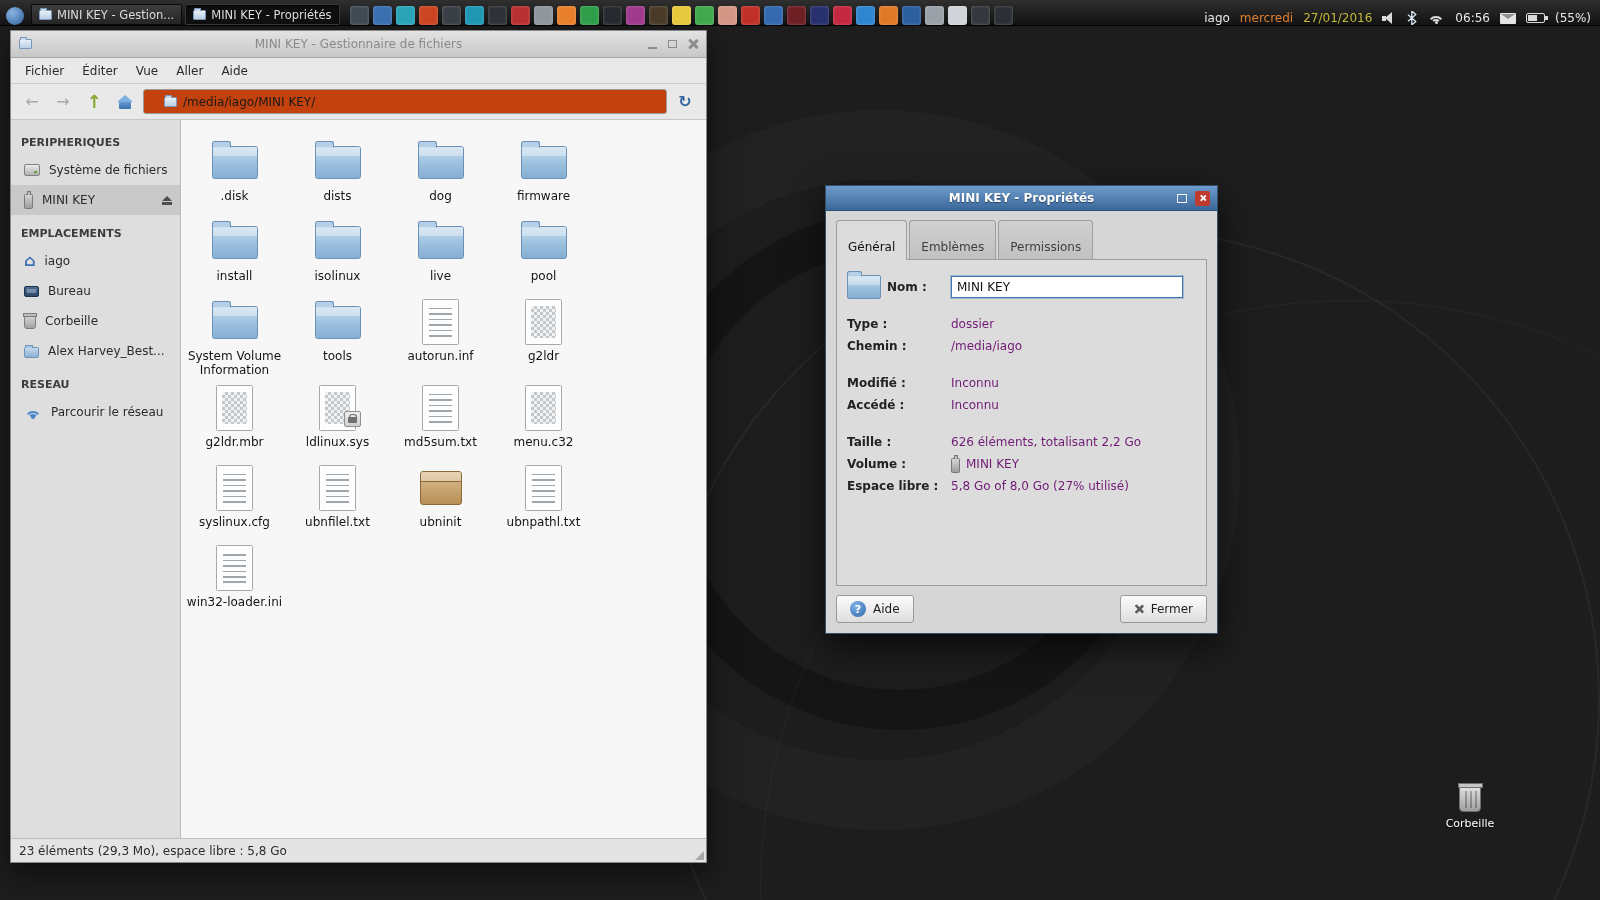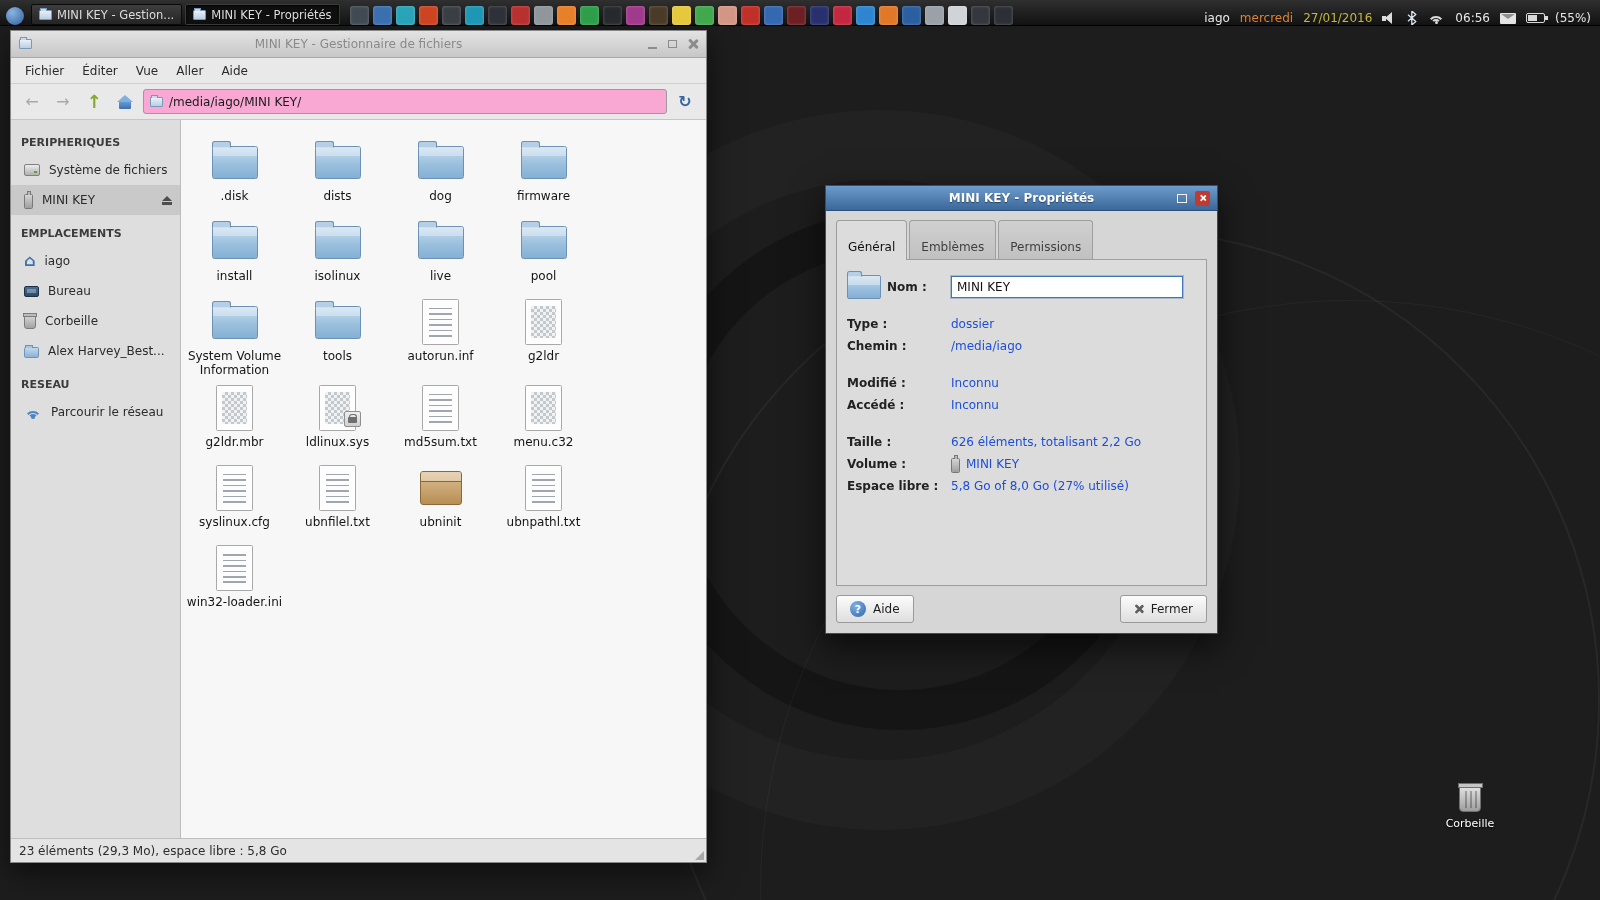--- a/index.html
+++ b/index.html
@@ -59,21 +59,21 @@
   .ic-back::before{content:"←"}
   .ic-fwd::before{content:"→"}
   .disabled{color:#a9a9a9}
   .ic-up{color:#86a832;font-weight:bold}
   .ic-up::before{content:"↑";font-size:18px}
   .ic-refresh{color:#3465a4;font-weight:bold}
   .ic-refresh::before{content:"↻";font-size:16px}
   .ic-house{position:relative;width:16px;height:14px;display:inline-block}
   .ic-house::before{content:"";position:absolute;left:2px;bottom:0;width:12px;height:8px;background:linear-gradient(#6a9fd8,#3c70ae);border-radius:1px}
   .ic-house::after{content:"";position:absolute;left:0;top:0;border-left:8px solid transparent;border-right:8px solid transparent;border-bottom:7px solid #7fb0e0}
-  .pathbar{flex:1;height:25px;background:#f9a8d4;border:1px solid #9b9b9b;border-radius:3px;display:flex;align-items:center;gap:6px;padding:0 6px}
+  .pathbar{flex:1;height:25px;background:#c2410c;border:1px solid #9b9b9b;border-radius:3px;display:flex;align-items:center;gap:6px;padding:0 20px}
   .path-input{flex:1;border:none;outline:none;font-size:12px;color:#1a1a1a;font-family:inherit;background:transparent}
   .fm-body{flex:1;display:flex;min-height:0}
   .fm-sidebar{width:170px;background:#dedede;border-right:1px solid #bcbcbc;padding-top:4px;overflow:hidden;flex:0 0 auto}
   .sb-header{font-size:11px;font-weight:bold;color:#3c3c3c;padding:12px 10px 6px}
   .sb-item{display:flex;align-items:center;gap:9px;height:30px;padding:0 8px 0 13px;font-size:12px;color:#2b2b2b;cursor:default}
   .sb-item.selected{background:#c9c9c9}
   .sb-label{white-space:nowrap;overflow:hidden;text-overflow:ellipsis}
   .sb-eject{margin-left:auto;display:flex;flex-direction:column;align-items:center;gap:1.5px;flex:0 0 auto}
   .sb-eject::before{content:"";border-left:5px solid transparent;border-right:5px solid transparent;border-bottom:5px solid #4e4e4e}
   .sb-eject::after{content:"";width:10px;height:2.5px;background:#4e4e4e}
@@ -122,21 +122,21 @@
   .dlg-controls{margin-left:auto;display:flex;align-items:center;gap:8px;z-index:2}
   .wc-dmax{width:10px;height:9px;border:1.5px solid #f0f0f0}
   .wc-dclose{width:15px;height:15px;background:#c03a30;border-radius:2px;display:inline-flex;align-items:center;justify-content:center;color:#fff}
   .wc-dclose .x-icon{transform:scale(.62)}
   .dlg-tabs{display:flex;gap:2px;padding:8px 10px 0;flex:0 0 auto}
   .tab{padding:19px 11px 6px;font-size:12px;color:#3f3f3f;background:linear-gradient(#d0d0d0,#c0c0c0);border:1px solid #9e9e9e;border-bottom:none;border-radius:3.5px 3.5px 0 0;position:relative;top:1px;cursor:default}
   .tab.active{background:#dcdcdc;color:#101010;z-index:2}
   .dlg-content{flex:1;margin:0 10px;background:#dcdcdc;border:1px solid #9e9e9e;padding:13px 10px 8px;font-size:12px;color:#1c1c1c;overflow:hidden;position:relative;z-index:1}
   .prop-row{display:flex;align-items:center;margin:2px 0;min-height:20px}
   .prop-label{width:104px;flex:0 0 auto;text-align:left;font-weight:bold;color:#222;padding-right:9px}
-  .prop-value{color:#1d4ed8;display:flex;align-items:center;gap:6px;min-width:0}
+  .prop-value{color:#701a75;display:flex;align-items:center;gap:6px;min-width:0}
   .prop-row.gap{margin-top:17px}
   .name-row{margin-bottom:15px}
   .dlg-foldericon{width:40px;flex:0 0 auto;display:flex;justify-content:flex-start}
   .name-row .prop-label{width:64px}
   .fi-folder.small{width:34px;height:24px;border-radius:2px}
   .fi-folder.small::before{width:13px;height:5px;top:-5px}
   .name-input{width:232px;height:22px;border:1px solid #3f76b4;box-shadow:0 0 0 1px rgba(63,118,180,.35);background:#fff;font-family:inherit;font-size:12px;padding:0 5px;color:#111;outline:none}
   .dlg-buttons{flex:0 0 auto;display:flex;align-items:center;padding:9px 10px 10px;gap:8px}
   .btn{display:inline-flex;align-items:center;gap:7px;height:28px;padding:0 13px;background:linear-gradient(#fcfcfc,#dedede);border:1px solid #9a9a9a;border-radius:3px;font-family:inherit;font-size:12px;color:#1e1e1e;cursor:default}
   .help-ic{width:16px;height:16px;border-radius:50%;background:radial-gradient(circle at 35% 30%,#7fb2e8,#2f66a8);color:#fff;font-size:11px;font-weight:bold;display:inline-flex;align-items:center;justify-content:center}

